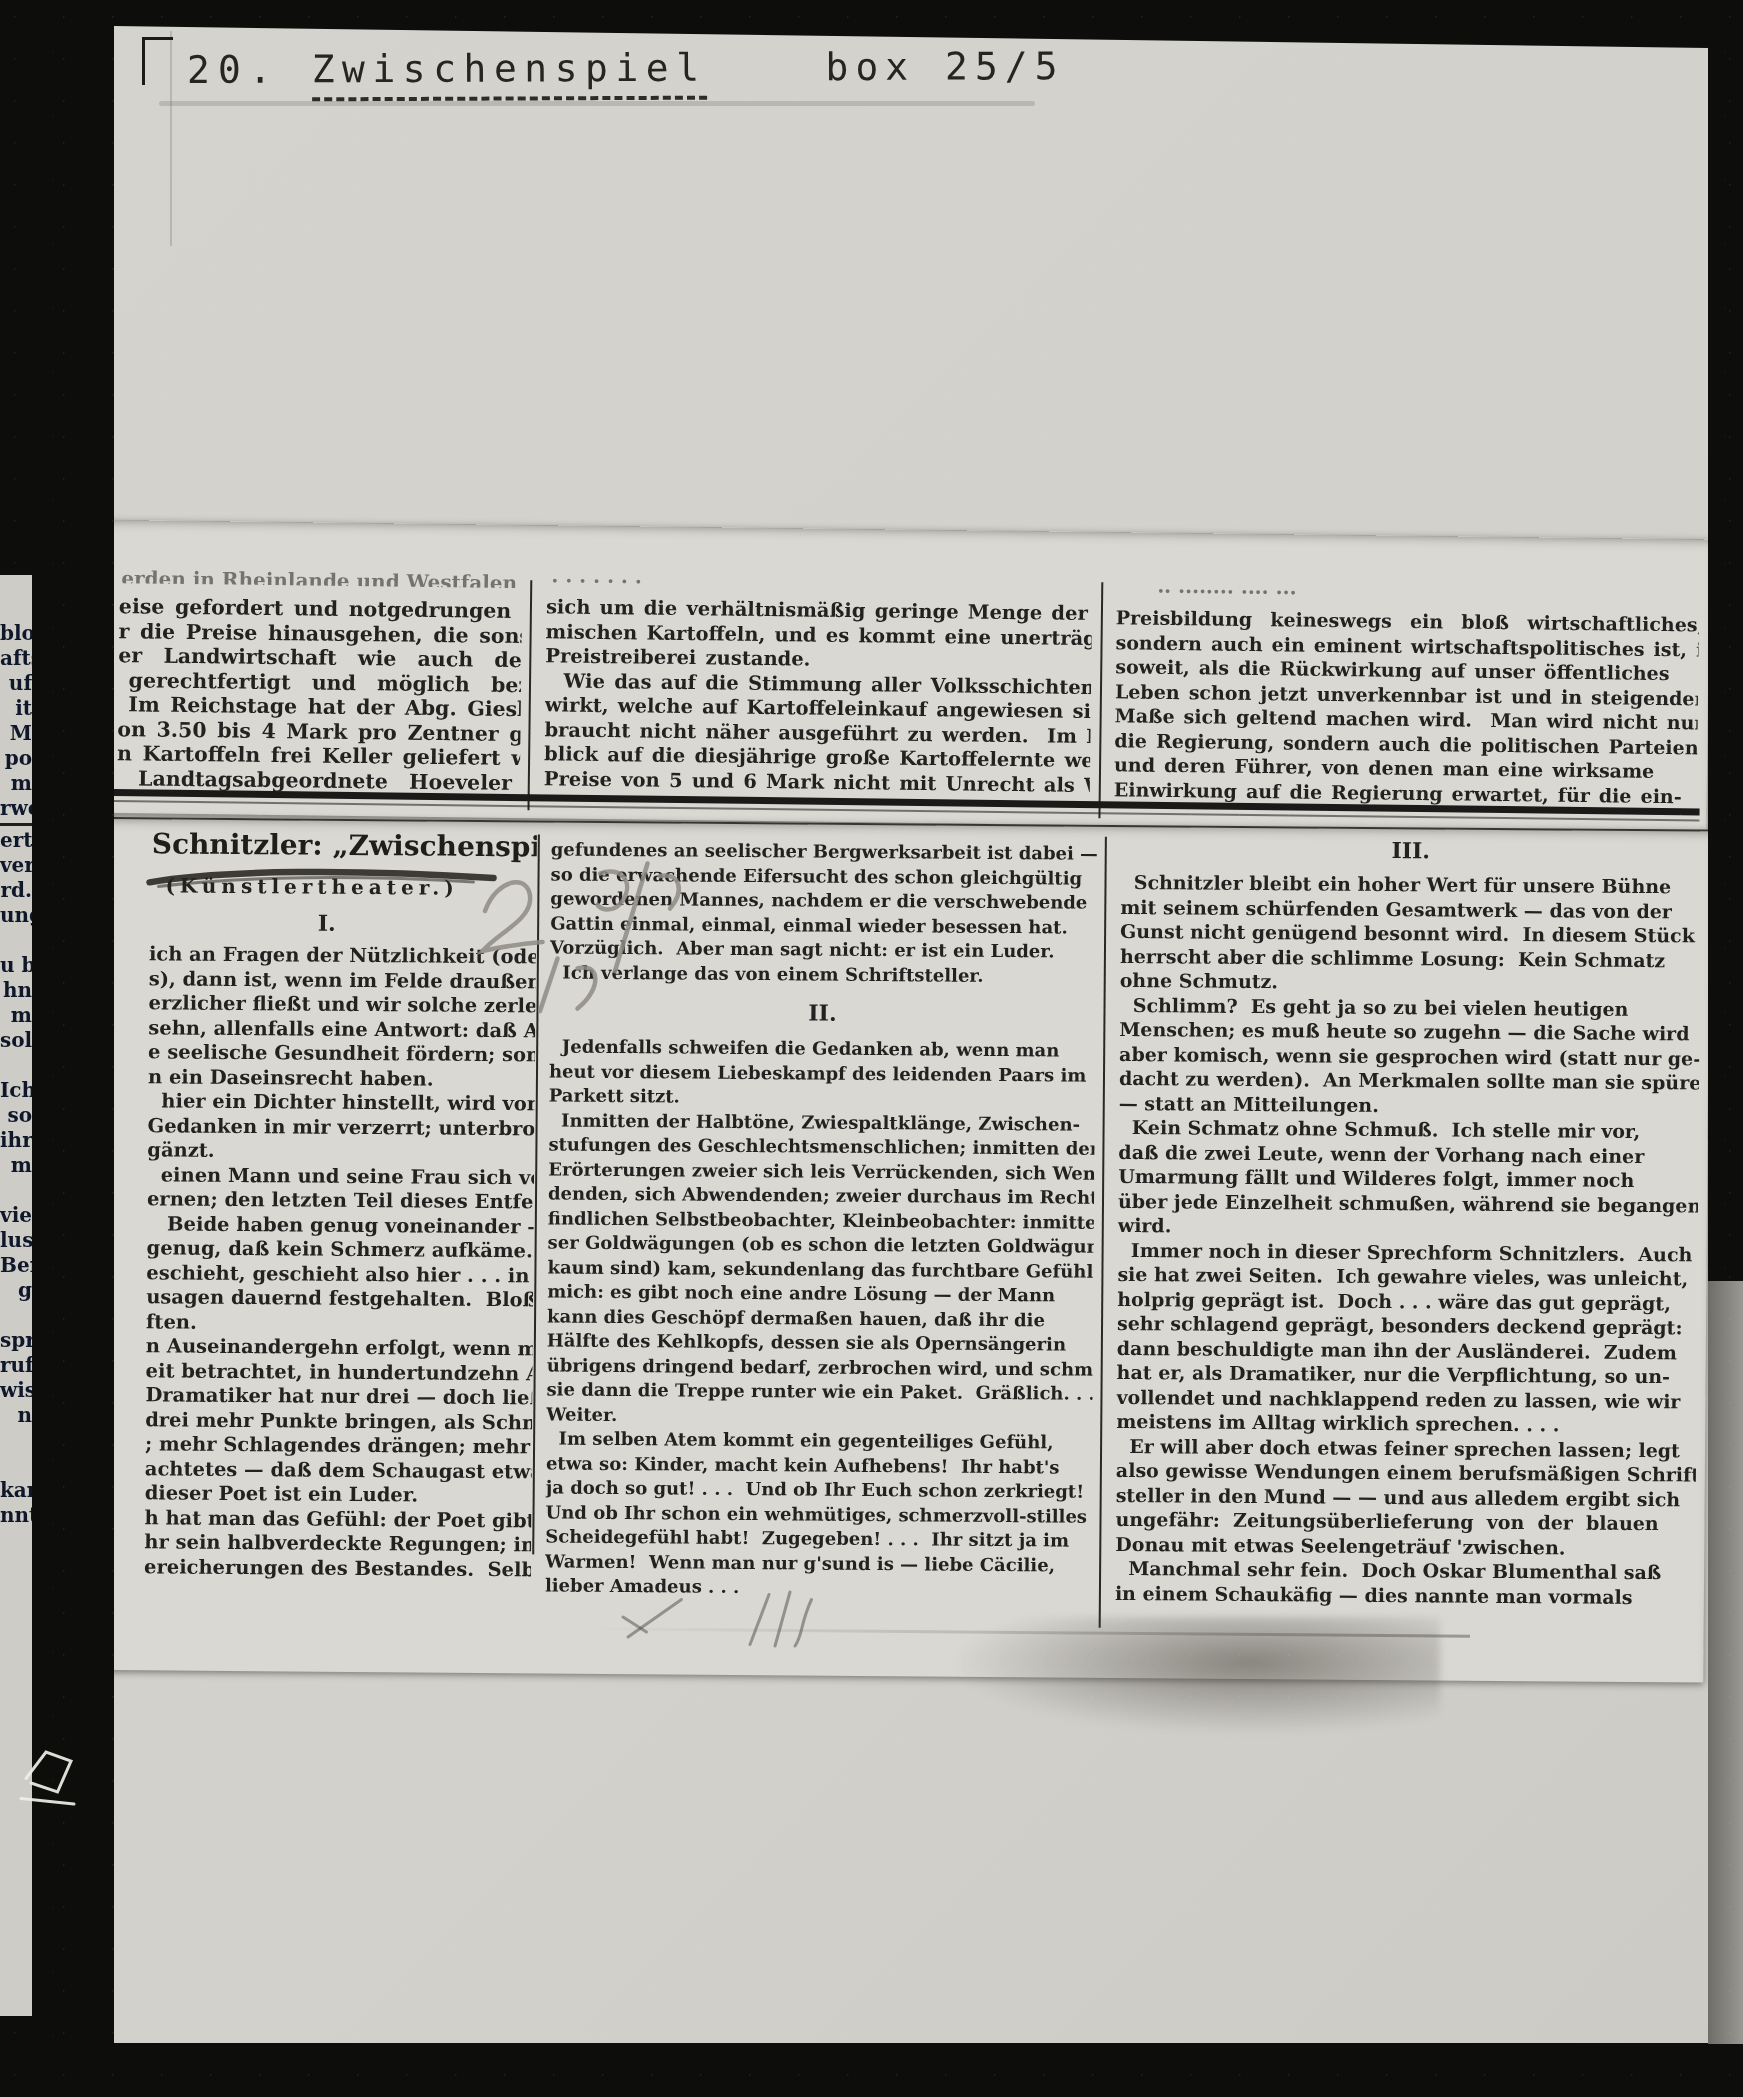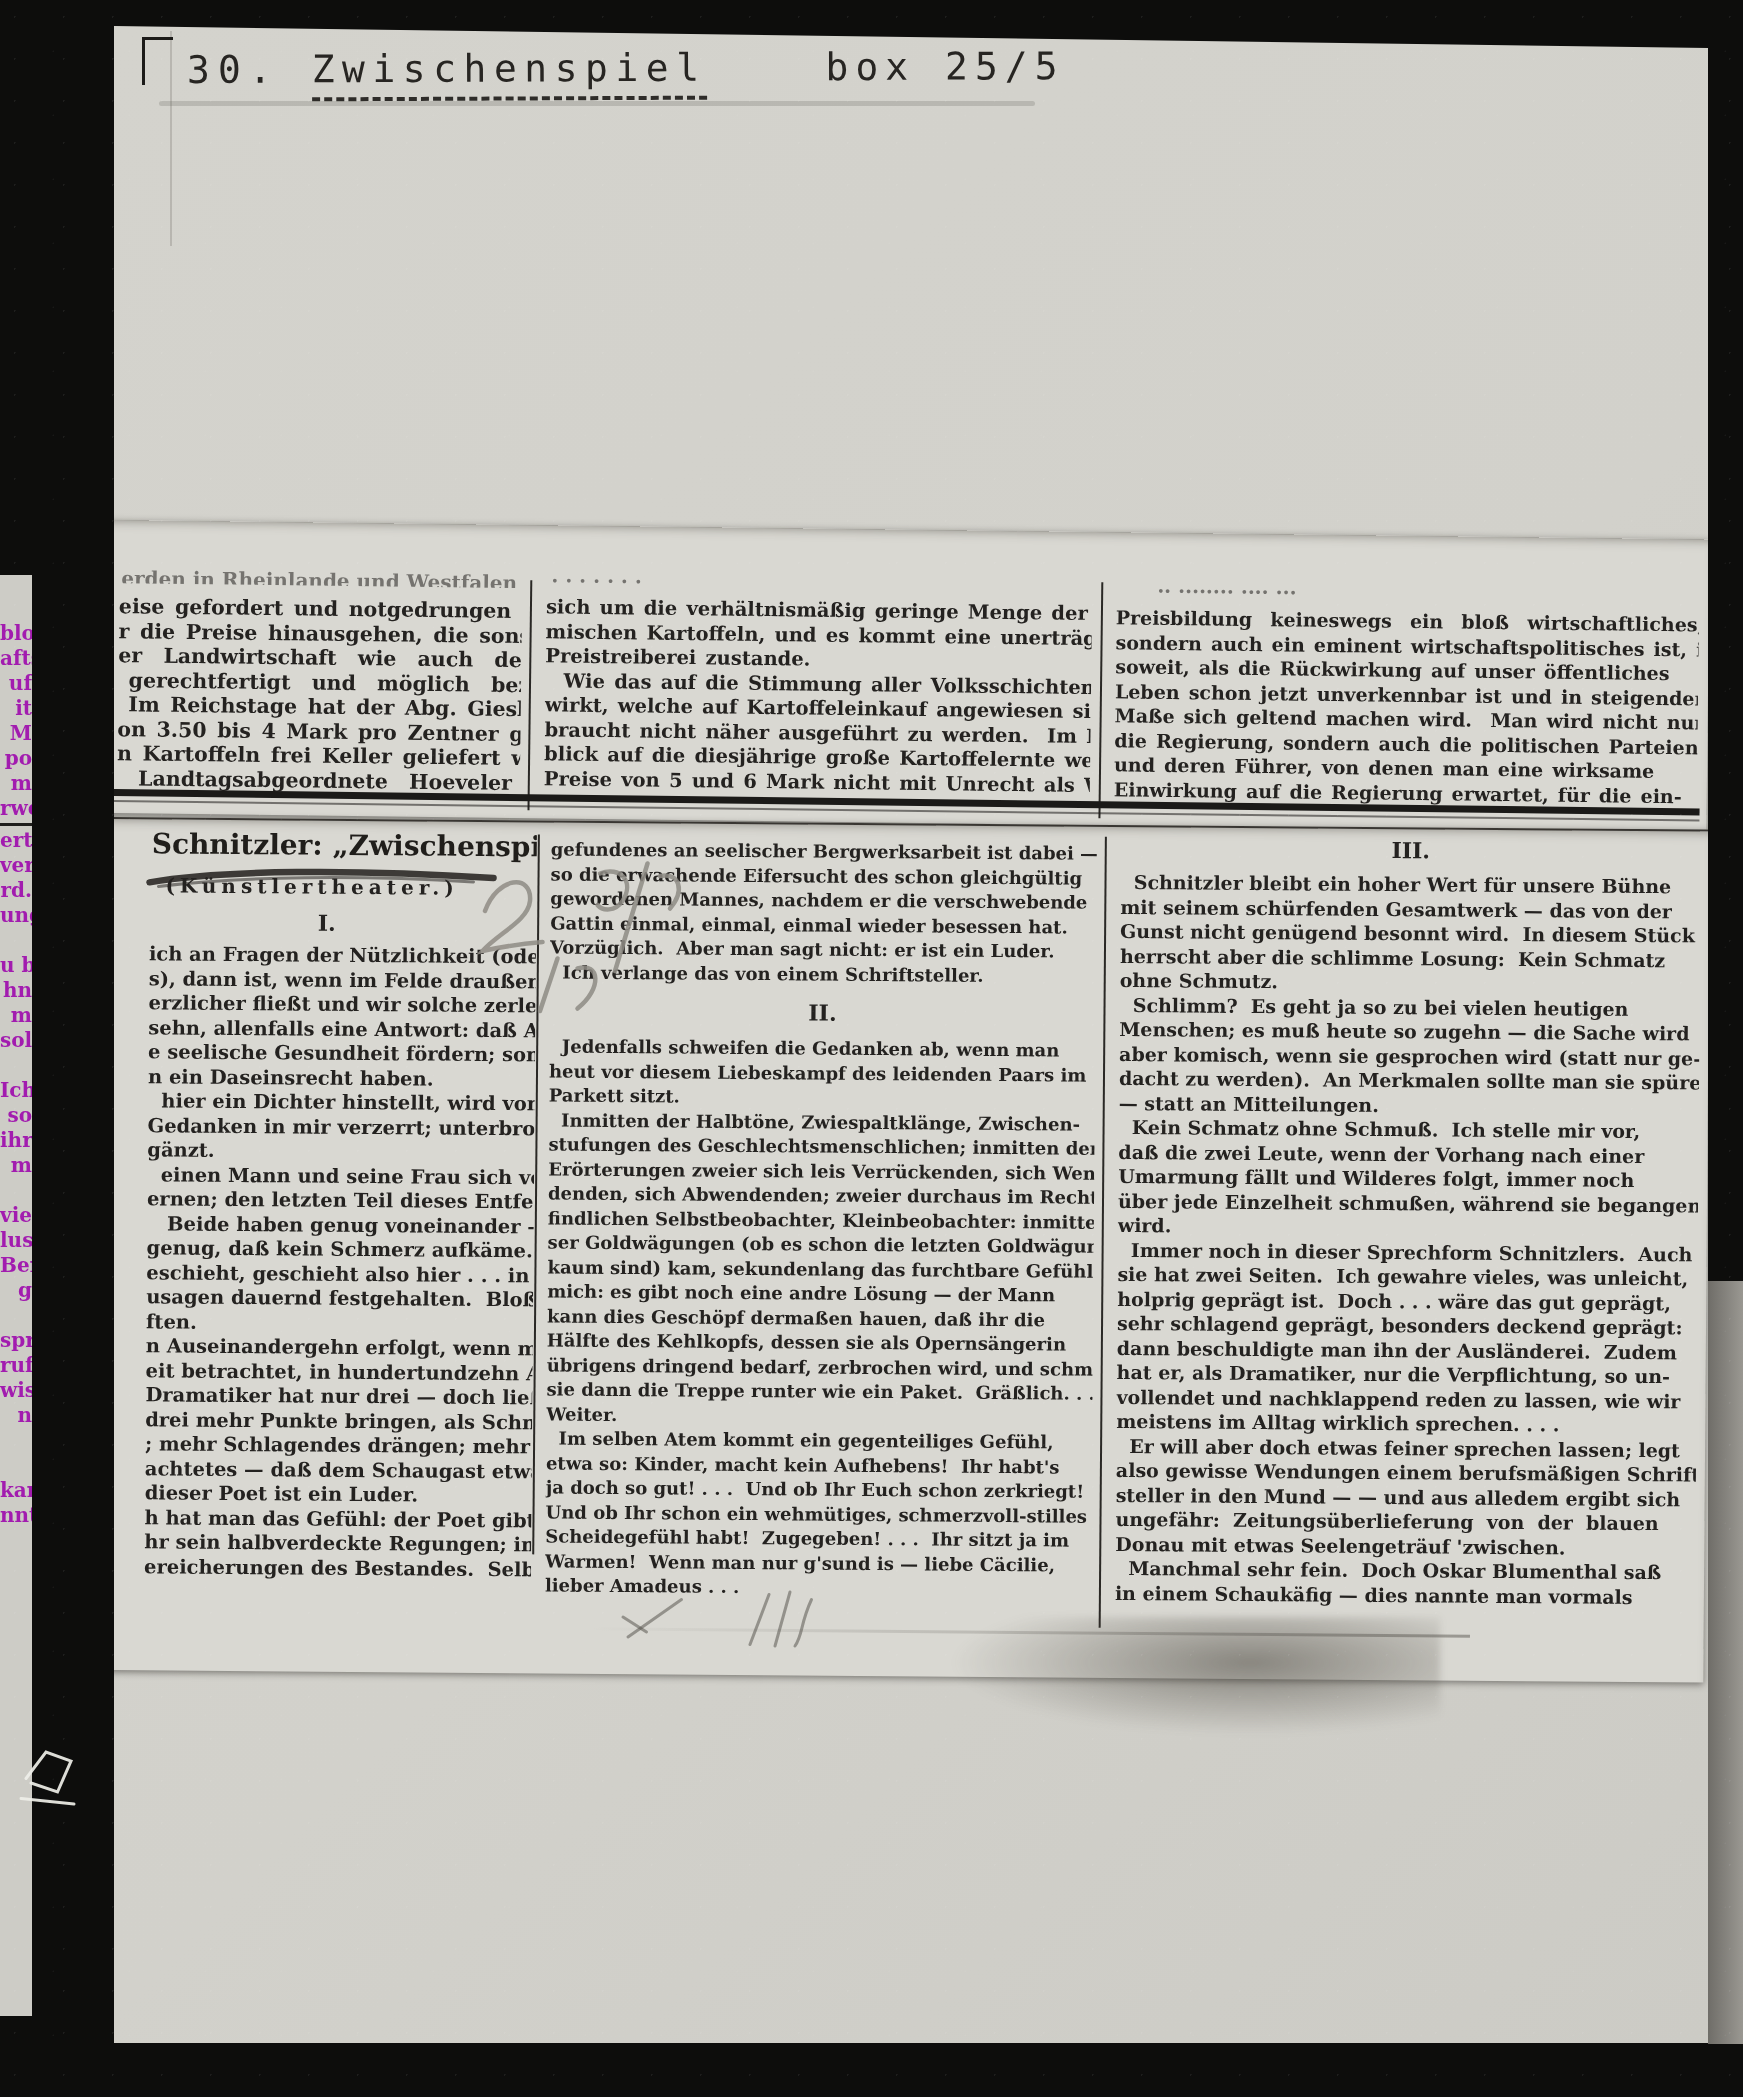--- a/index.html
+++ b/index.html
@@ -77,38 +77,38 @@
   .smudge{position:absolute;left:826px;top:1591px;width:500px;height:120px;
           background:radial-gradient(ellipse at 62% 38%, rgba(70,66,58,.55), rgba(70,66,58,0) 68%);
           filter:blur(3.5px);}
   .edge-line{position:absolute;left:475px;top:1605px;width:881px;height:2.5px;transform:rotate(.5deg);
           background:linear-gradient(to right, rgba(75,72,66,0), rgba(75,72,66,.45));}
 
   
   .left-strip{position:absolute;left:0;top:575px;width:32px;height:1441px;background:#cdccc6;
               padding-top:46px;box-sizing:border-box;overflow:hidden;}
   .frag{white-space:pre;overflow:hidden;text-align:right;line-height:25px;font-size:20px;
-        font-weight:bold;color:#a21caf;}
+        font-weight:bold;color:#0f172a;}
   .strip-rule{margin:2px 0;height:3px;background:#1f1e1c;}
 
   .right-gray{position:absolute;left:1708px;top:1281px;width:35px;height:763px;
               background:linear-gradient(to right,#6f6d68,#9a9892);}
   .scratch{position:absolute;left:15px;top:1731px;}
 </style>
 </head>
 <body>
 
 <div class="stage">
 
   <div class="page">
     <div class="crease"></div>
     <div class="corner-mark"></div>
 
     <div class="header">
-      <span class="h-num">30.</span>
+      <span class="h-num">20.</span>
       <span class="h-title">Zwischenspiel</span>
       <span class="h-box">box 25/5</span>
     </div>
     <div class="streak"></div>
 
     <div class="clipping top-clipping">
       <div class="tc-partial tp1">
         <span>erden in Rheinlande und Westfalen</span>
       </div>
       <div class="tc-partial tp2">· · · · · · ·</div>

